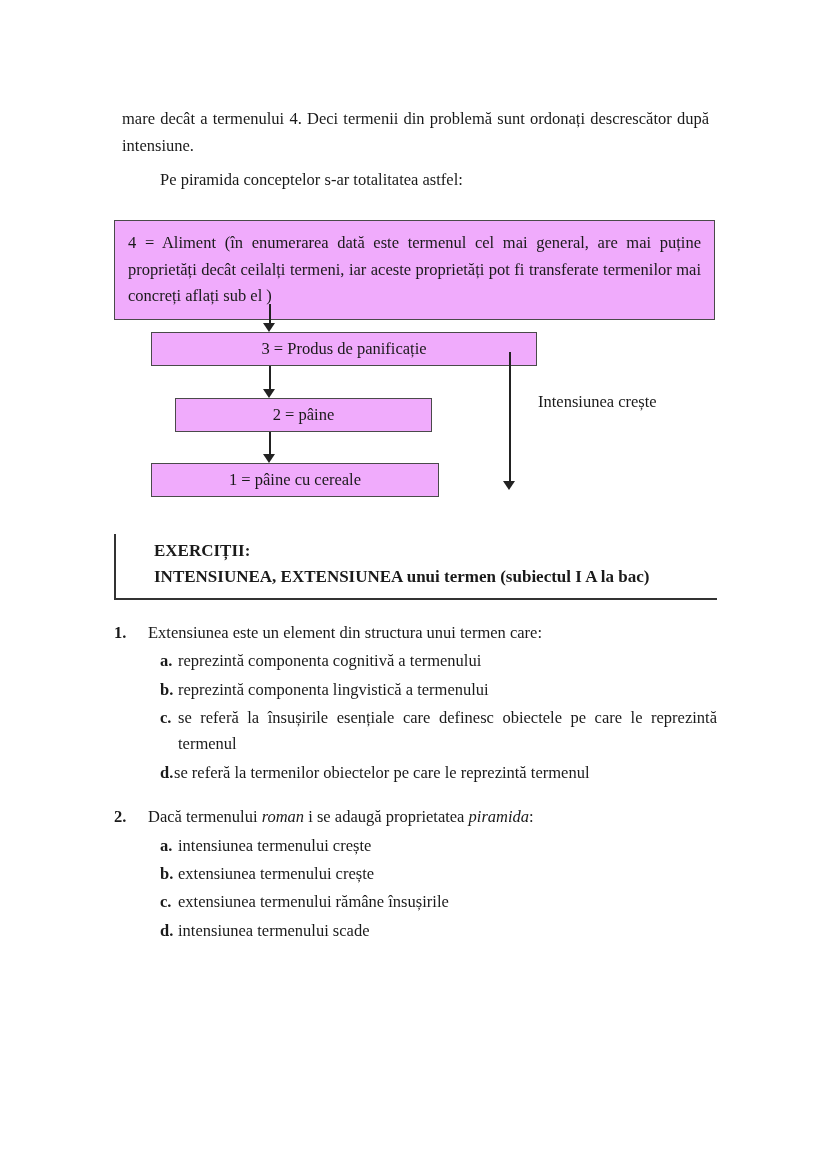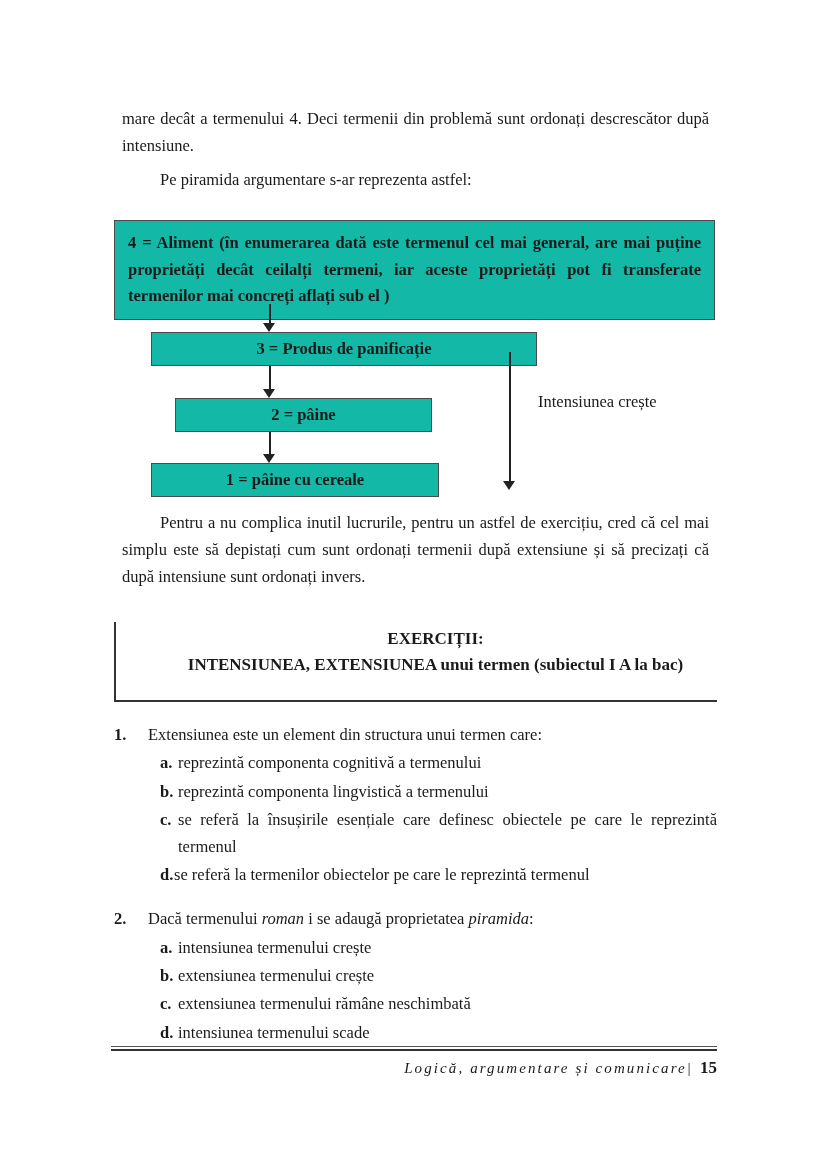--- a/index.html
+++ b/index.html
@@ -43,24 +43,23 @@
   .diagram {
     position: relative;
     margin-top: 26px;
     height: 282px;
   }
 
   .dbox {
     position: absolute;
     border: 1.6px solid #4a4a4a;
     box-sizing: border-box;
-    background: #14b8a6;
+    background: #f0abfc;
     font-size: 16.5px;
     line-height: 1.6;
-    font-weight: bold;
   }
 
   .dbox-top {
     left: 0;
     top: 0;
     width: 601px;
     padding: 9px 13px 10px 13px;
     text-align: justify;
     text-justify: inter-word;
   }
@@ -118,24 +117,23 @@
     top: 172px;
     font-size: 16.5px;
     white-space: nowrap;
   }
 
   
   .exercise-head {
     margin-top: 32px;
     border-left: 2.2px solid #333;
     border-bottom: 2.2px solid #333;
-    padding: 4px 0 22px 38px;
+    padding: 4px 0 8px 38px;
     width: 603px;
     box-sizing: border-box;
-    text-align: center;
   }
   .exercise-head .line {
     font-weight: bold;
     font-size: 17px;
     line-height: 1.52;
     white-space: nowrap;
   }
 
   
   .qlist { margin-top: 20px; }
@@ -210,21 +208,21 @@
 </style>
 </head>
 <body>
 
 <div class="page">
 
   <div class="content">
 
     <p class="body-text">mare decât a termenului 4. Deci termenii din problemă sunt ordonați descrescător după intensiune.</p>
 
-    <p class="body-text indent">Pe piramida argumentare s-ar reprezenta astfel:</p>
+    <p class="body-text indent">Pe piramida conceptelor s-ar totalitatea astfel:</p>
 
     <div class="diagram">
 
       <div class="dbox dbox-top">4 = Aliment (în enumerarea dată este termenul cel mai general, are mai puține proprietăți decât ceilalți termeni, iar aceste proprietăți pot fi transferate termenilor mai concreți aflați sub el )</div>
 
       <div class="arrow-down a1">
         <div class="shaft"></div>
           <div class="head"></div>
       </div>
 
@@ -245,21 +243,20 @@
       <div class="dbox dbox-row dbox-1">1 = pâine cu cereale</div>
 
       <div class="arrow-down a-big">
         <div class="shaft"></div>
           <div class="head"></div>
       </div>
 
       <div class="diagram-label">Intensiunea crește</div>
     </div>
 
-    <p class="body-text indent">Pentru a nu complica inutil lucrurile, pentru un astfel de exercițiu, cred că cel mai simplu este să depistați cum sunt ordonați termenii după extensiune și să precizați că după intensiune sunt ordonați invers.</p>
 
     <div class="exercise-head">
       <div class="line">EXERCIȚII:</div>
       <div class="line">INTENSIUNEA, EXTENSIUNEA unui termen (subiectul I A la bac)</div>
     </div>
 
     <div class="qlist">
 
       <div class="question">
         <div class="q-stem">
@@ -292,31 +289,25 @@
         <div class="choice">
           <span class="c-let">a.</span>
           <span>intensiunea termenului crește</span>
         </div>
         <div class="choice">
           <span class="c-let">b.</span>
           <span>extensiunea termenului crește</span>
         </div>
         <div class="choice">
           <span class="c-let">c.</span>
-          <span>extensiunea termenului rămâne neschimbată</span>
+          <span>extensiunea termenului rămâne însușirile</span>
         </div>
         <div class="choice">
           <span class="c-let">d.</span>
           <span>intensiunea termenului scade</span>
         </div>
       </div>
 
     </div>
   </div>
 
-  <div class="footer">
-    <div class="footer-rule"></div>
-    <div class="footer-text">
-      <span class="footer-title">Logică, argumentare și comunicare|</span><span class="footer-page">15</span>
-    </div>
-  </div>
 
 </div>
 
 </body></html>

